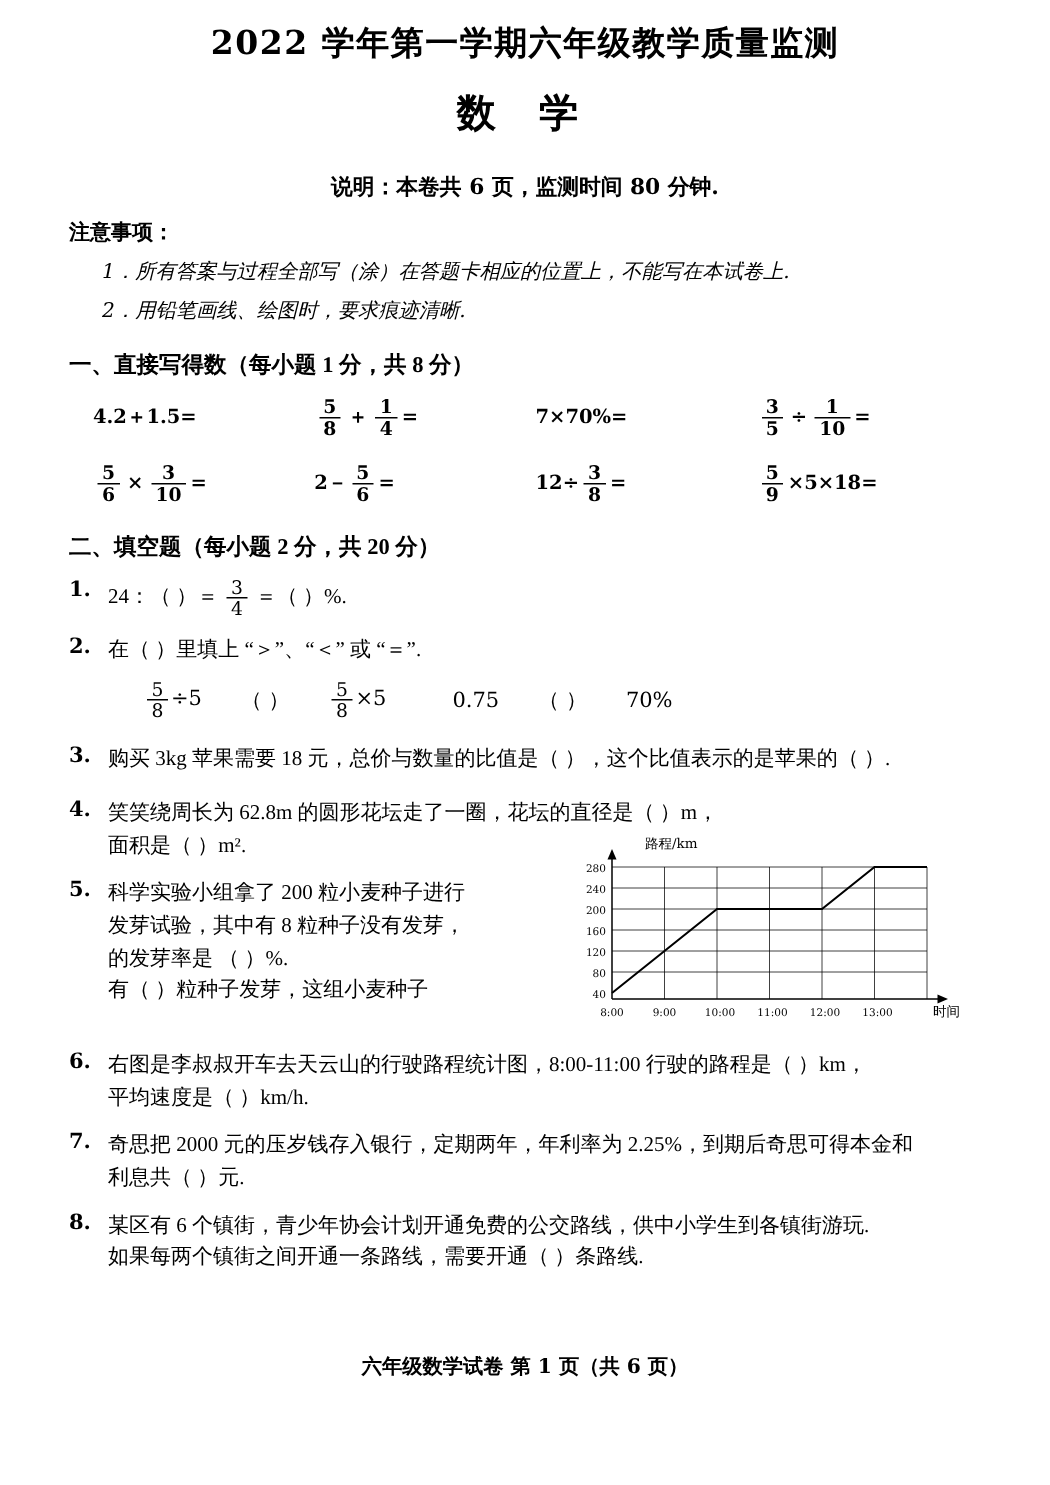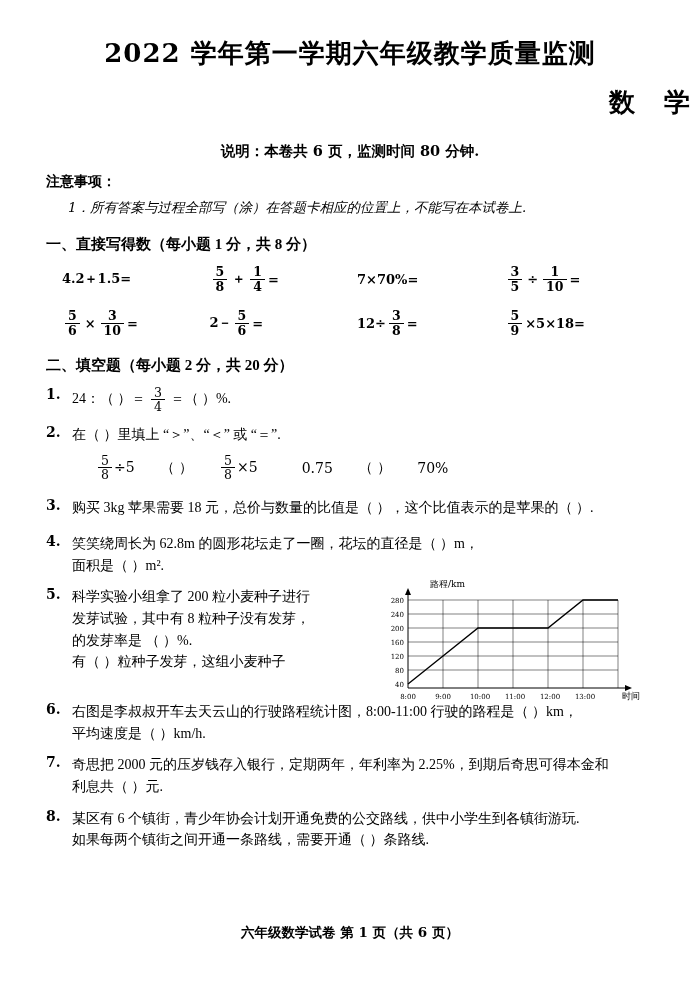--- a/index.html
+++ b/index.html
@@ -17,28 +17,28 @@
   }
   .page {
     position: relative;
     width: 700px;
     height: 990px;
     padding: 0;
     box-sizing: border-box;
   }
   .title {
     text-align: center;
-    font-size: 26px;
+    font-size: 22px;
     font-weight: bold;
     letter-spacing: 1px;
-    margin-top: 36px;
+    margin-top: 14px;
     font-family: "DejaVu Serif", serif;
   }
   .subject {
-    text-align: right;
+    text-align: center;
     font-size: 26px;
     font-weight: bold;
     letter-spacing: 10px;
     margin-top: 14px;
     font-family: "DejaVu Serif", serif;
   }
   .note-line {
     text-align: center;
     font-size: 14.5px;
     margin-top: 22px;
@@ -171,20 +171,21 @@
 </head>
 <body>
 
 <div class="page">
 
   <div class="title">2022 学年第一学期六年级教学质量监测</div>
   <div class="subject">数 学</div>
   <div class="note-line">说明：本卷共 6 页，监测时间 80 分钟.</div>
   <div class="attention">注意事项：</div>
   <div class="attn-item">1．所有答案与过程全部写（涂）在答题卡相应的位置上，不能写在本试卷上.</div>
+  <div class="attn-item">2．用铅笔画线、绘图时，要求痕迹清晰.</div>
 
   <div class="section-head">一、直接写得数（每小题 1 分，共 8 分）</div>
 
   <div class="calc-grid">
     <div class="calc-cell">
       <span>4.2＋1.5=</span>
     </div>
     <div class="calc-cell">
       <span class="frac">
         <span class="num">5</span>

